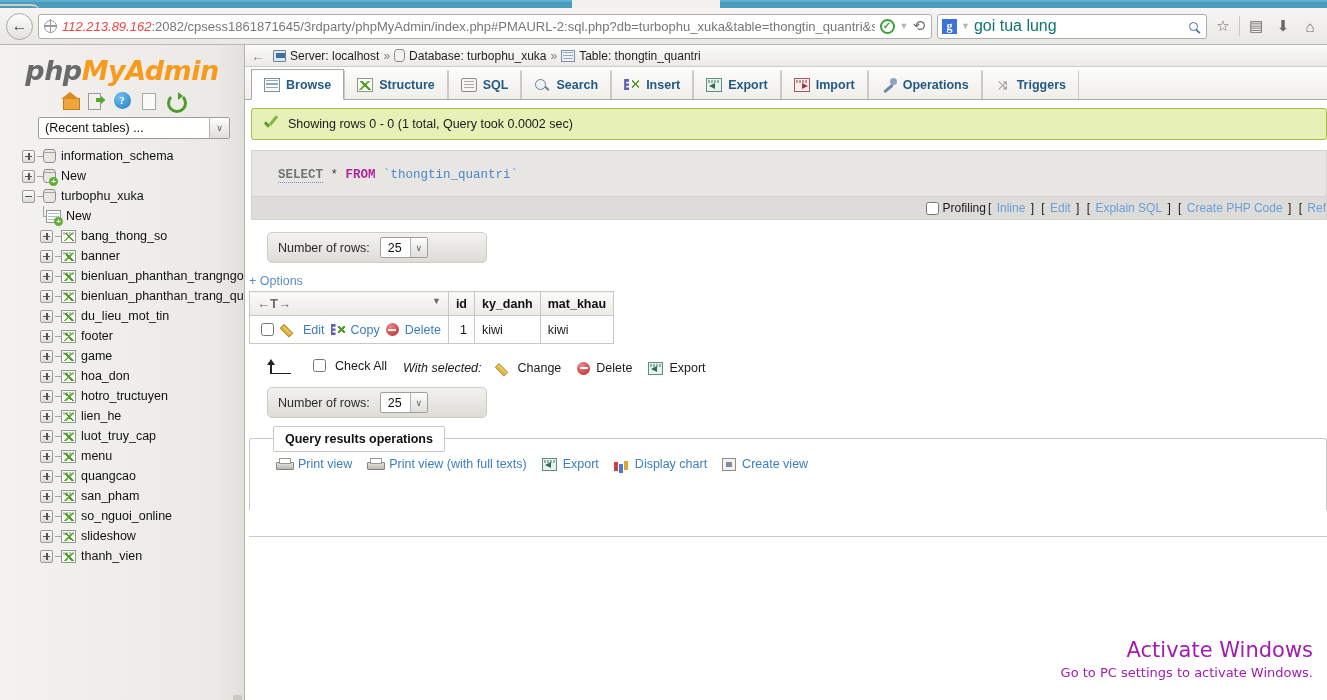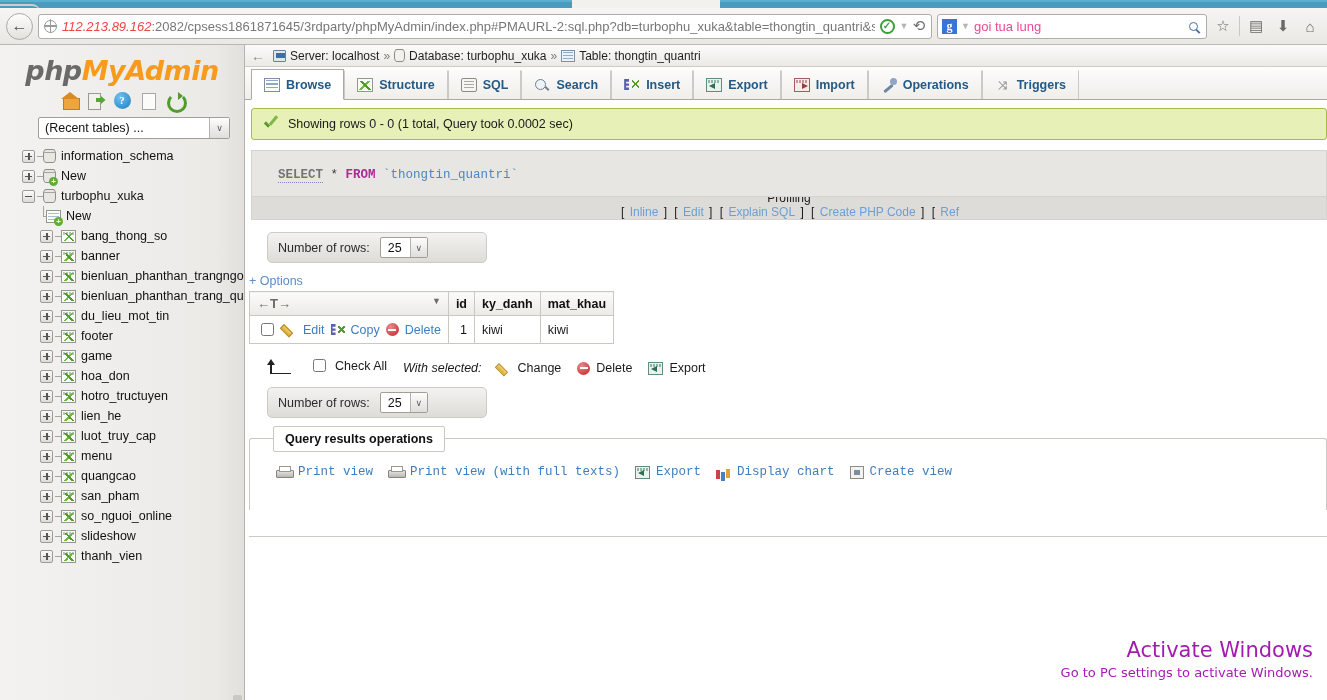--- a/index.html
+++ b/index.html
@@ -67,21 +67,21 @@
 
   .searchbar {
     width: 270px; height: 25px; background: #fff; border: 1px solid #aeada9;
     border-radius: 3px; display: flex; align-items: center; padding: 0 4px; gap: 4px; flex: none;
   }
   .g-ico {
     width: 15px; height: 15px; background: #3b73d6; color: #fff;
     font-weight: bold; font-size: 12px; line-height: 15px; text-align: center;
     font-family: "Liberation Serif", serif; flex: none;
   }
-  .search-val { flex: 1; font-size: 13px; color: #ec4899; min-width: 0; overflow: hidden; white-space: nowrap; }
+  .search-val { flex: 1; font-size: 16px; color: #0f766e; min-width: 0; overflow: hidden; white-space: nowrap; }
   .mag {
     width: 9px; height: 9px; border: 1.6px solid #4a6fa5; border-radius: 50%;
     flex: none; position: relative; margin-right: 4px;
   }
   .mag::after {
     content: ""; position: absolute; width: 1.6px; height: 5px; background: #4a6fa5;
     right: -2px; bottom: -4.5px; transform: rotate(-45deg);
   }
   .tb-ico { width: 22px; text-align: center; color: #6b6a67; font-size: 15px; flex: none; }
   .tb-sep { width: 1px; height: 20px; background: #c9c8c4; flex: none; }
@@ -343,21 +343,21 @@
     border: 1px solid #d4d3cf; padding: 17px 0 14px 26px;
     font-family: "Liberation Mono", monospace; font-size: 12.5px;
   }
   .kw { color: #737373; font-weight: bold; border-bottom: 1px dotted #8585c6; }
   .kw2 { color: #b0269a; font-weight: bold; }
   .star { color: #333; }
   .tick { color: #4a86c9; }
   .profrow {
     margin-left: 6px; background: #dedcd8; border: 1px solid #d4d3cf; border-top: none;
     height: 23px; display: flex; align-items: center; justify-content: flex-end;
-    padding-right: 0; font-size: 12px; color: #1a1a1a; gap: 0; overflow: hidden; flex-direction: column;
+    padding-right: 0; font-size: 12px; color: #1a1a1a; gap: 0; overflow: hidden;
   }
   .profrow input { margin: 0 4px 0 0; }
   .lnk { color: #6a9fd8; }
   .brk { color: #1a1a1a; padding: 0 2px; }
 
   .rowsbar {
     margin-left: 22px; margin-top: 12px; width: 220px; height: 31px;
     background: linear-gradient(to bottom, #f3f2f0, #dedcd7);
     border: 1px solid #cccbc6; border-radius: 5px;
     display: flex; align-items: center; padding: 0 10px; gap: 10px; font-size: 12.5px; color: #2a2a2a;
@@ -432,21 +432,21 @@
     background: repeating-linear-gradient(to right, #8fb5a7 0 2px, transparent 2px 3px);
   }
   .export-ico2::after {
     content: ""; position: absolute; left: 2px; bottom: 2px;
     border-right: 6px solid #2f6e52; border-top: 3px solid transparent; border-bottom: 3px solid transparent;
   }
 
   .qro-wrap { margin-left: 4px; margin-top: 20px; position: relative; }
   .qro-fieldset {
     border: 1px solid #c9c8c3; border-bottom: none; border-radius: 3px 3px 0 0;
-    margin: 0; padding: 26px 0 16px 0; min-height: 72px; font-family: Liberation Mono, monospace;
+    margin: 0; padding: 18px 0 16px 0; min-height: 72px;
   }
   .qro-legend {
     position: absolute; left: 24px; top: -12px;
     background: #fff; border: 1px solid #c9c8c3; border-radius: 2px;
     padding: 5px 11px; font-size: 12.5px; font-weight: bold; color: #111;
   }
   .qro-links { display: flex; align-items: center; gap: 15px; padding-left: 26px; font-size: 12.5px; }
   .qro-item { display: flex; align-items: center; gap: 6px; }
   .printer-ico { width: 16px; height: 13px; flex: none; position: relative; }
   .printer-ico::before {

